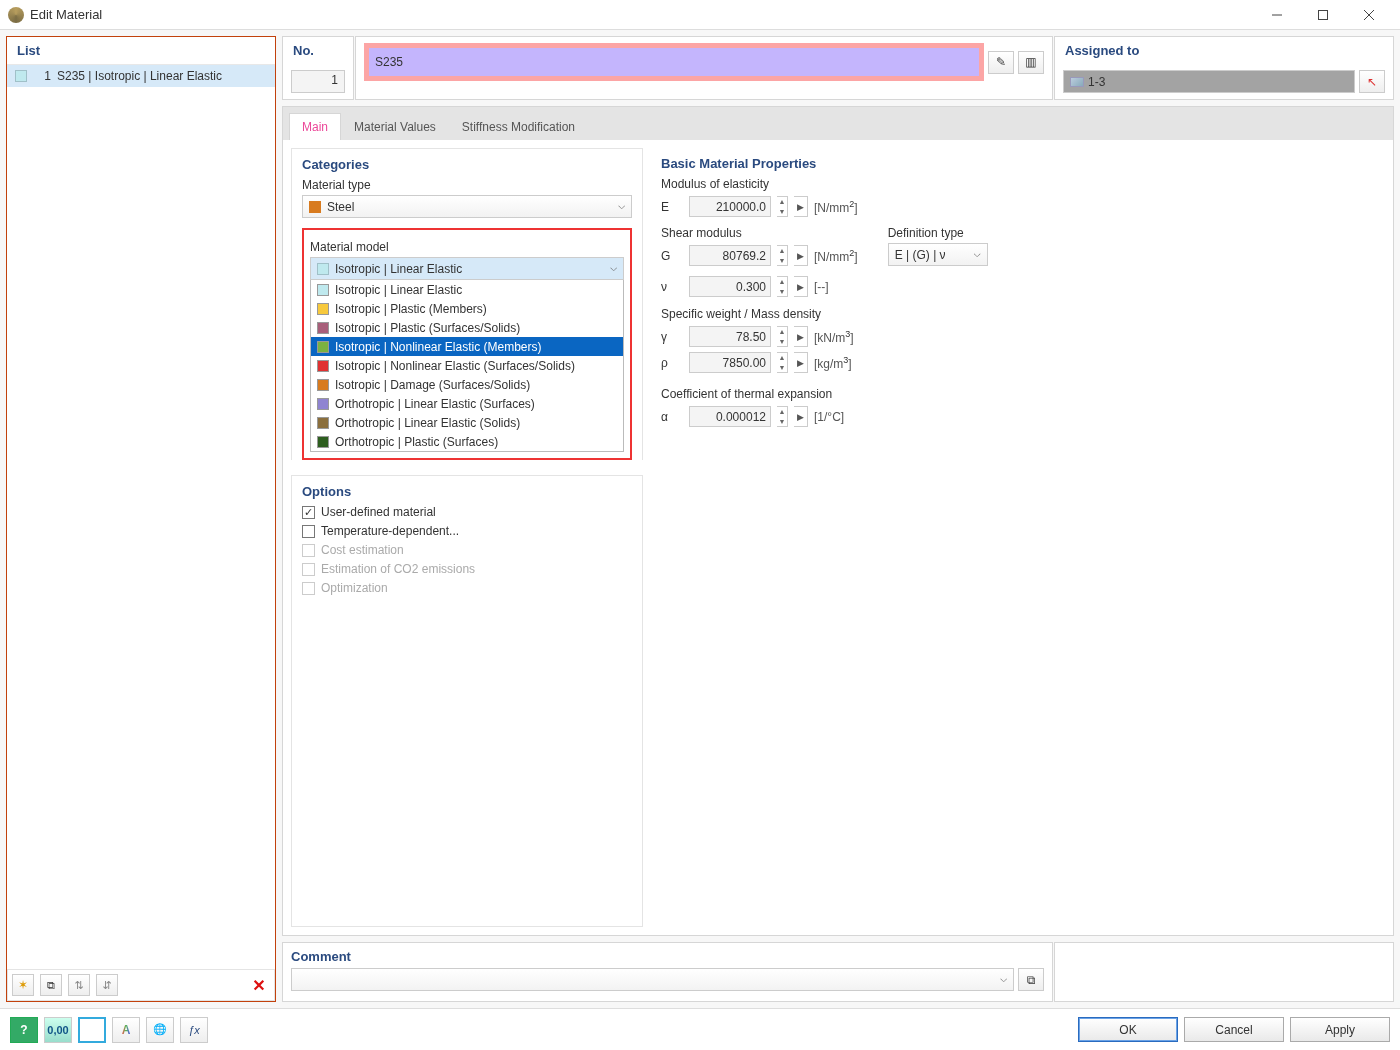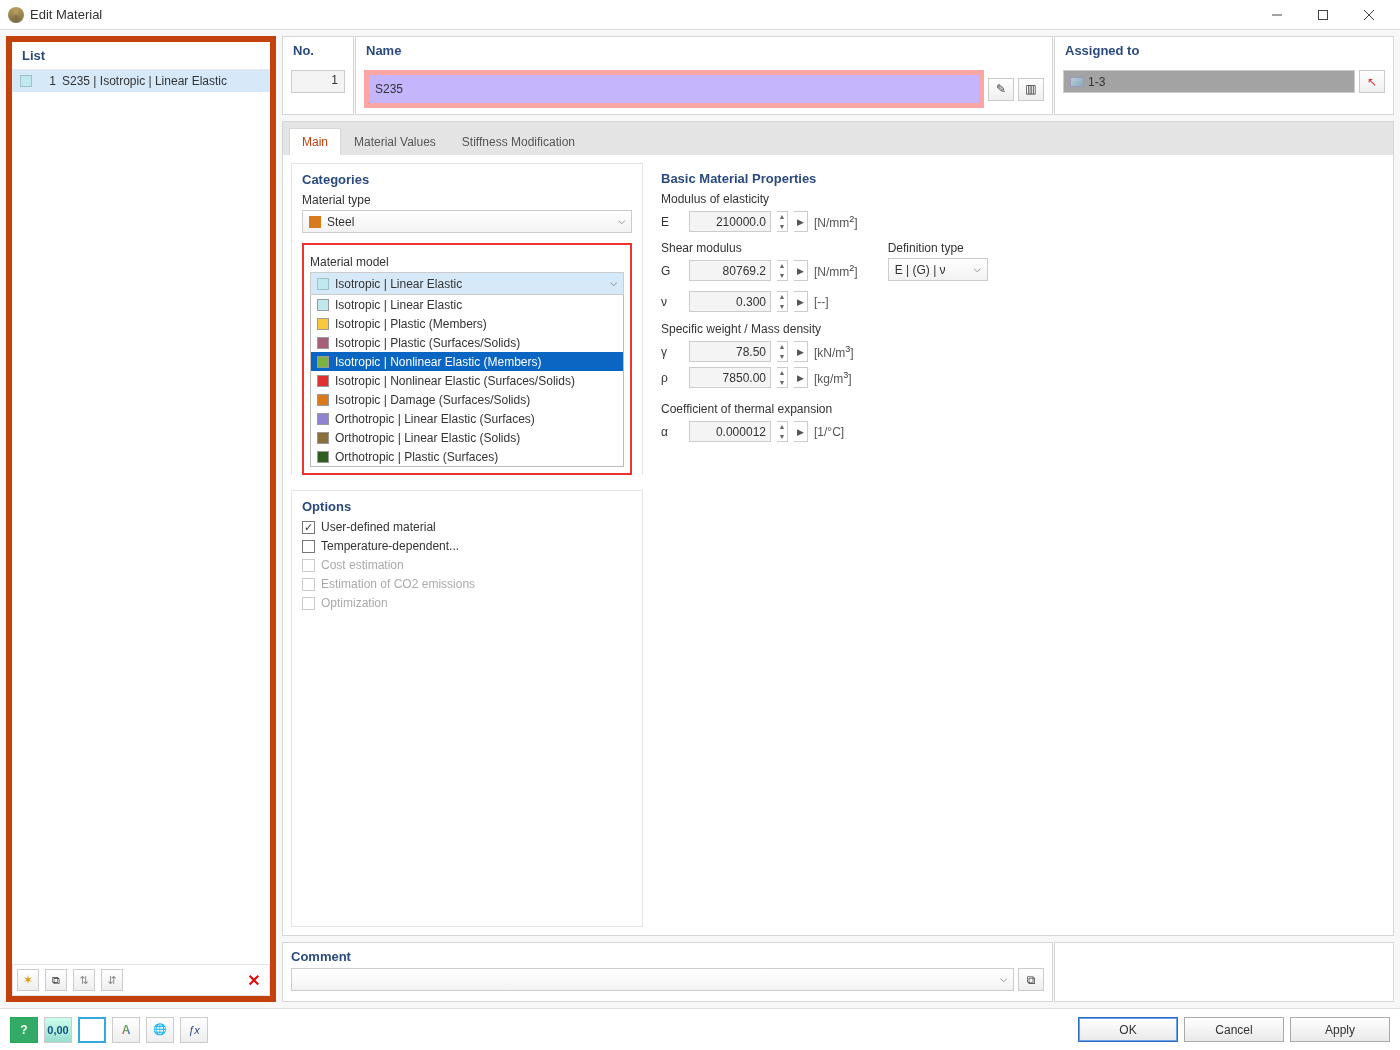--- a/index.html
+++ b/index.html
@@ -7,21 +7,21 @@
 
 .titlebar{height:30px;display:flex;align-items:center;padding:0 8px;border-bottom:1px solid #ddd}
 .titlebar .appicon{width:16px;height:16px;margin-right:6px;border-radius:50%;background:conic-gradient(#b89e5e,#7a6c44,#b89e5e);position:relative}
 .titlebar .title{font-size:13px}
 .titlebar .spacer{flex:1}
 .winbtn{width:46px;height:30px;display:flex;align-items:center;justify-content:center;color:#444}
 .winbtn svg{width:10px;height:10px}
 
 .mainarea{flex:1;display:flex;padding:6px;gap:6px;background:#f7f7f7}
 
-.listpanel{width:270px;background:#fff;border:6px solid #c2410c;display:flex;flex-direction:column}
+.listpanel{width:270px;background:#fff;border:1px solid #c2410c;display:flex;flex-direction:column}
 .listhead{padding:6px 10px;color:#2a4a7f;font-weight:600;font-size:13px;border-bottom:1px solid #e8e8e8}
 .listrow{display:flex;align-items:center;padding:4px 8px;background:#d6e9f8}
 .listrow .sw{width:12px;height:12px;background:#bfe9ee;border:1px solid #a0c0c8;margin-right:6px}
 .listrow .num{width:18px;text-align:right;margin-right:6px}
 .listbuttons{display:flex;align-items:center;gap:6px;padding:4px;border:1px solid #e4e4e4;margin-top:auto}
 .ibtn{width:22px;height:22px;border:1px solid #ccc;background:linear-gradient(#fff,#eee);display:flex;align-items:center;justify-content:center;font-size:11px}
 .ibtn.del{color:#d11;border:none;background:none;font-weight:bold;font-size:16px;margin-left:auto}
 
 .rightcol{flex:1;display:flex;flex-direction:column;gap:6px}
 .toprow{display:flex;gap:1px}
@@ -32,21 +32,21 @@
 .noval{width:54px;height:23px;border:1px solid #ccc;background:#f4f4f4;text-align:right;padding:2px 6px}
 .namewrap{display:flex;align-items:center;gap:4px}
 .nameinput{flex:1;height:38px;border:5px solid #fca5a5;background:#c4b5fd;padding:2px 6px}
 .smbtn{width:26px;height:23px;border:1px solid #ccc;background:linear-gradient(#fff,#eee);display:flex;align-items:center;justify-content:center}
 .assignedwrap{display:flex;align-items:center;gap:4px}
 .assignedbox{flex:1;height:23px;border:1px solid #ccc;background:#a3a3a3;display:flex;align-items:center;padding:0 6px;gap:4px}
 .assignedbox .mico{width:14px;height:10px;background:linear-gradient(135deg,#bcd,#8ab);border:1px solid #99b}
 
 .tabs{background:#e4e4e4;display:flex;align-items:flex-end;padding:6px 6px 0 6px}
 .tab{padding:6px 12px;color:#555;border:1px solid transparent;border-bottom:none}
-.tab.active{background:#fff;border-color:#d6d6d6;color:#c2410c}
+.tab.active{background:#fff;border-color:#d6d6d6;color:#ec4899}
 
 .tabcontent{flex:1;display:flex;gap:8px;padding:8px}
 .colA{width:352px;display:flex;flex-direction:column;gap:15px}
 .colB{flex:1}
 .group{border:1px solid #e4e4e4;background:#fff;padding:8px 10px}
 .group .ghead{color:#2a4a7f;font-weight:600;margin-bottom:6px;font-size:13px}
 .lbl{display:block;margin:4px 0 3px 0;color:#333}
 .dd{width:100%;height:23px;border:1px solid #ccc;background:linear-gradient(#fff,#f2f2f2);display:flex;align-items:center;padding:0 6px;justify-content:space-between}
 .dd .sw2{width:12px;height:12px;background:#d87b1f;margin-right:6px}
 .dd.sel{background:#d6e9f8}
@@ -139,21 +139,20 @@
   <div class="rightcol">
 
     <div class="toprow">
       <div class="panel no">
         <div class="phead">No.</div>
         <div class="pbody">
             <div class="noval">1</div>
           </div>
       </div>
       <div class="panel" style="flex:1">
-        <div class="phead">Name</div>
         <div class="pbody namewrap">
           <input class="nameinput" value="S235" style="">
           <div class="smbtn">✎</div>
           <div class="smbtn">▥</div>
         </div>
       </div>
       <div class="panel" style="width:340px">
         <div class="phead">Assigned to</div>
         <div class="pbody assignedwrap">
           <div class="assignedbox">

